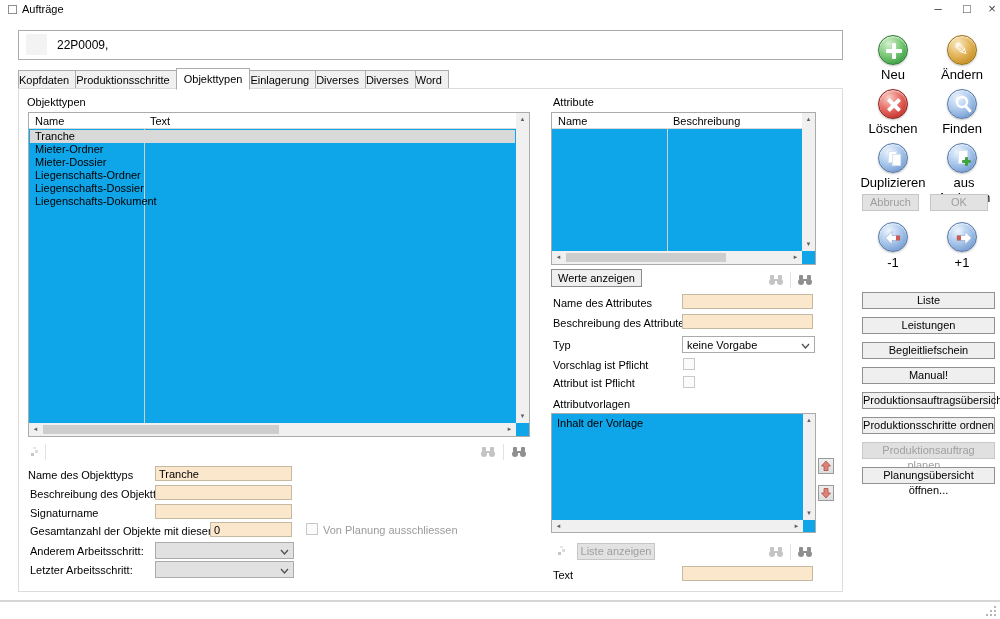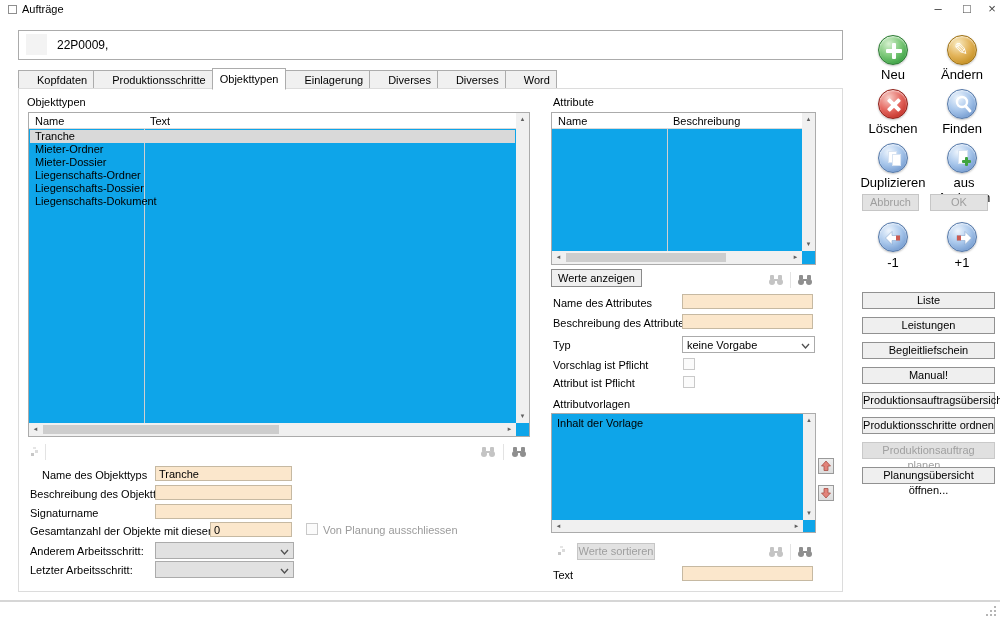--- a/index.html
+++ b/index.html
@@ -19,21 +19,21 @@
   .winbtn { top:0; width:24px; height:18px; text-align:center; line-height:18px; font-size:13px; color:#444; cursor:pointer; }
 
   
   .order-field { left:18px; top:30px; width:825px; height:30px; border:1px solid #ABABAB; background:#fff; }
   .order-swatch { left:26px; top:34px; width:21px; height:21px; background:#f3f3f3; }
   .order-text { left:57px; top:38px; font-size:12px; }
 
   
   .tabstrip { left:18px; top:68px; height:21px; white-space:nowrap; }
   .tab { display:inline-block; vertical-align:bottom; background:#f0f0f0; border:1px solid #acacac;
-         padding:3px 6px 3px 18px; margin-right:-1px; position:relative; cursor:pointer; }
+         padding:3px 6px 3px 0; margin-right:-1px; position:relative; cursor:pointer; }
   .tab.active { background:#fff; border-bottom:1px solid #fff; padding:4px 7px 4px 7px; z-index:3; }
 
   .content-box { left:18px; top:88px; width:825px; height:504px; border:1px solid #dcdcdc; background:#fff; }
 
   
   .listbox { border:1px solid #ababab; background:#0ea5e9; }
   .list-header { position:absolute; left:0; top:0; right:0; height:16px; border-bottom:1px solid #d9d9d9; background:#fff; }
   .col-divider { position:absolute; top:0; width:1px; background:#d0d0d0; }
   .list-rows { position:absolute; left:1px; top:17px; }
   .list-row { height:13px; line-height:13px; padding-left:5px; cursor:pointer; }
@@ -151,21 +151,21 @@
   <svg class="abs" style="left:511px; top:446px;" width="16" height="12" viewBox="0 0 16 12">
       <g fill="#8f8f8f">
         <rect x="2" y="1" width="4" height="5" rx="1"></rect>
         <rect x="10" y="1" width="4" height="5" rx="1"></rect>
         <circle cx="4" cy="8" r="3"></circle>
         <circle cx="12" cy="8" r="3"></circle>
         <rect x="6" y="5" width="4" height="2"></rect>
       </g>
     </svg>
 
-  <span class="abs lbl" style="left:42px; top:469px;">Name des Objekttyps</span>
+  <span class="abs lbl" style="left:28px; top:469px;">Name des Objekttyps</span>
   <input class="in-orange" style="left: 155px; top: 466px; width: 137px;" value="Tranche">
 
   <span class="abs lbl" style="left:30px; top:488px;">Beschreibung des Objekttyps</span>
   <input class="in-orange" style="left: 155px; top: 485px; width: 137px;" value="">
 
   <span class="abs lbl" style="left:30px; top:507px;">Signaturname</span>
   <input class="in-orange" style="left: 155px; top: 504px; width: 137px;" value="">
 
   <span class="abs lbl" style="left:30px; top:525px;">Gesamtanzahl der Objekte mit diesem Typ:</span>
   <input class="in-orange" style="left: 210px; top: 522px; width: 82px;" value="0">
@@ -270,21 +270,21 @@
     <svg width="14" height="14" viewBox="0 0 14 14" style="position:absolute;left:0;top:0;">
         <path d="M7 12 L2.5 7 H5 V2.5 H9 V7 H11.5 Z" fill="#e2837a" stroke="#a85048" stroke-width="0.8"></path>
       </svg>
   </span>
 
   <svg class="tiny-ico" style="left:557px; top:546px;" viewBox="0 0 10 10">
       <rect x="1" y="6" width="3" height="3" fill="#9a9a9a"></rect>
       <rect x="5" y="3" width="3" height="3" fill="#c0c0c0"></rect>
       <rect x="3" y="0" width="3" height="2" fill="#d0d0d0"></rect>
     </svg>
-  <button class="btn disabled" style="left:577px; top:543px; width:78px; height:17px;">Werte sortieren</button>
+  <button class="btn disabled" style="left:577px; top:543px; width:78px; height:17px;">Liste anzeigen</button>
   <svg class="abs" style="left:768px; top:546px;" width="16" height="12" viewBox="0 0 16 12">
       <g fill="#c4c4c4">
         <rect x="2" y="1" width="4" height="5" rx="1"></rect>
         <rect x="10" y="1" width="4" height="5" rx="1"></rect>
         <circle cx="4" cy="8" r="3"></circle>
         <circle cx="12" cy="8" r="3"></circle>
         <rect x="6" y="5" width="4" height="2"></rect>
       </g>
     </svg>
   <span class="sep" style="left:790px; top:544px;"></span>

